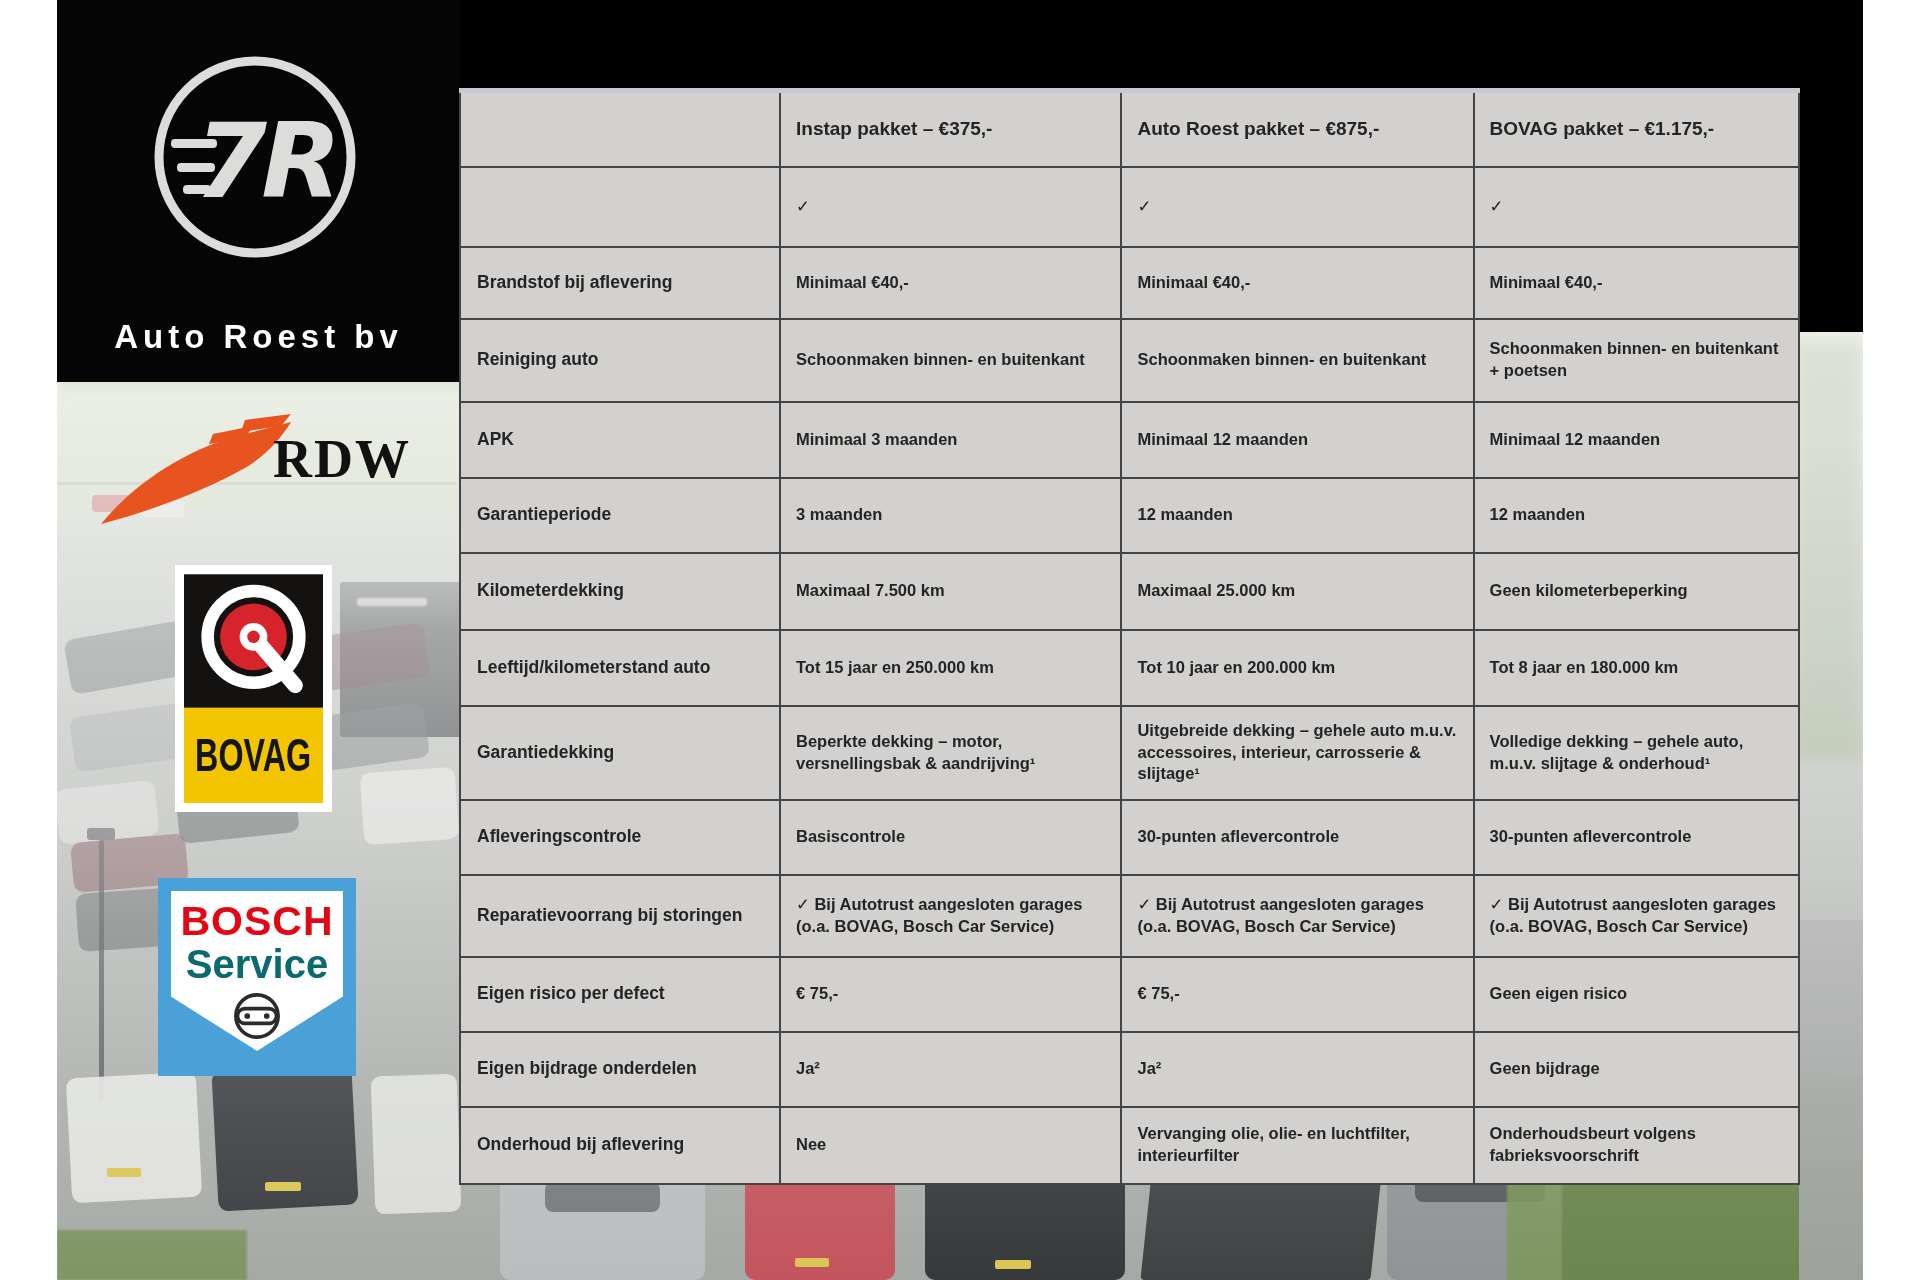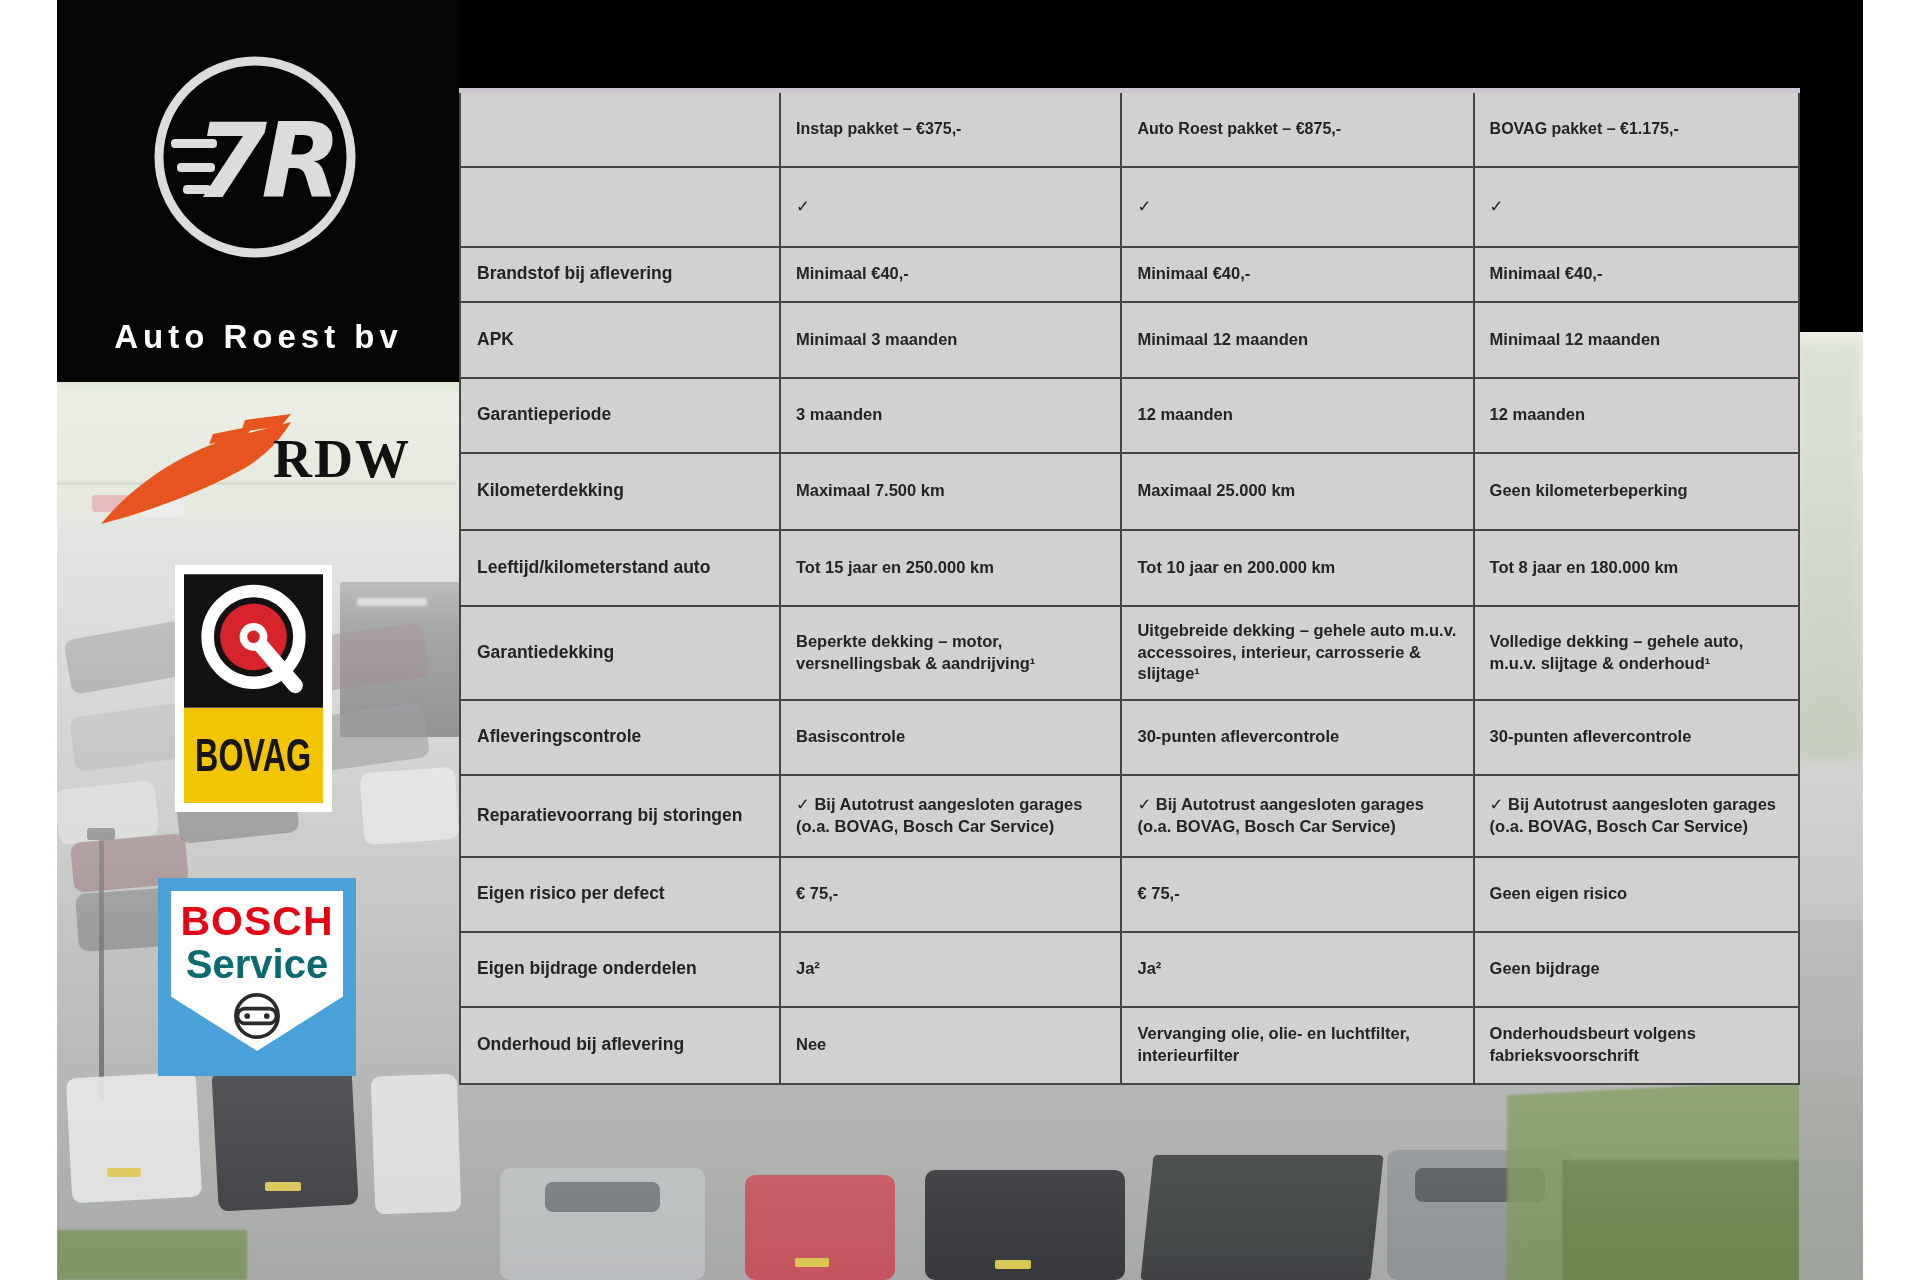--- a/index.html
+++ b/index.html
@@ -43,21 +43,21 @@
   .bosch-l2{position:absolute;left:0;top:64px;width:100%;text-align:center;
          color:#0b6a70;font-size:40px;font-weight:700;}
   .bosch-arm{position:absolute;left:73px;top:112px;}
 
   
   table.cmp{position:absolute;left:459px;top:88px;width:1341px;z-index:5;border-collapse:collapse;
          table-layout:fixed;background:#d2d1cf;}
   .cmp th,.cmp td{border:2px solid #454545;vertical-align:middle;text-align:left;
          color:#242424;padding:8px 12px 8px 15px;word-wrap:break-word;}
   .cmp thead tr{height:76px;}
-  .cmp th{font-size:16px;font-weight:700;border-top:5px solid #cbc5d4;}
+  .cmp th{font-size:19px;font-weight:700;border-top:5px solid #cbc5d4;}
   .cmp td{font-size:16.5px;font-weight:700;line-height:1.32;}
   .cmp td.lbl{font-size:17.5px;padding-left:16px;}
 </style>
 </head>
 <body>
 
 <div class="page">
 
   <div class="photo">
     <div class="ph" style="left:0;top:0;width:100%;height:100px;background:#ccd6bb;filter:blur(2px);opacity:.9;border-radius:0;"></div>
@@ -173,25 +173,31 @@
         <th>BOVAG pakket – €1.175,-</th>
       </tr>
     </thead>
     <tbody>
         <tr style="height: 80px;">
           <td class="lbl"></td>
           <td>✓</td>
           <td>✓</td>
           <td>✓</td>
         </tr>
-        <tr style="height: 55px;">
+        <tr style="height: 72px;">
           <td class="lbl">Brandstof bij aflevering</td>
           <td>Minimaal €40,-</td>
           <td>Minimaal €40,-</td>
           <td>Minimaal €40,-</td>
+        </tr>
+        <tr style="height: 83px;">
+          <td class="lbl">Reiniging auto</td>
+          <td>Schoonmaken binnen- en buitenkant</td>
+          <td>Schoonmaken binnen- en buitenkant</td>
+          <td>Schoonmaken binnen- en buitenkant + poetsen</td>
         </tr>
         <tr style="height: 76px;">
           <td class="lbl">APK</td>
           <td>Minimaal 3 maanden</td>
           <td>Minimaal 12 maanden</td>
           <td>Minimaal 12 maanden</td>
         </tr>
         <tr style="height: 75px;">
           <td class="lbl">Garantieperiode</td>
           <td>3 maanden</td>

